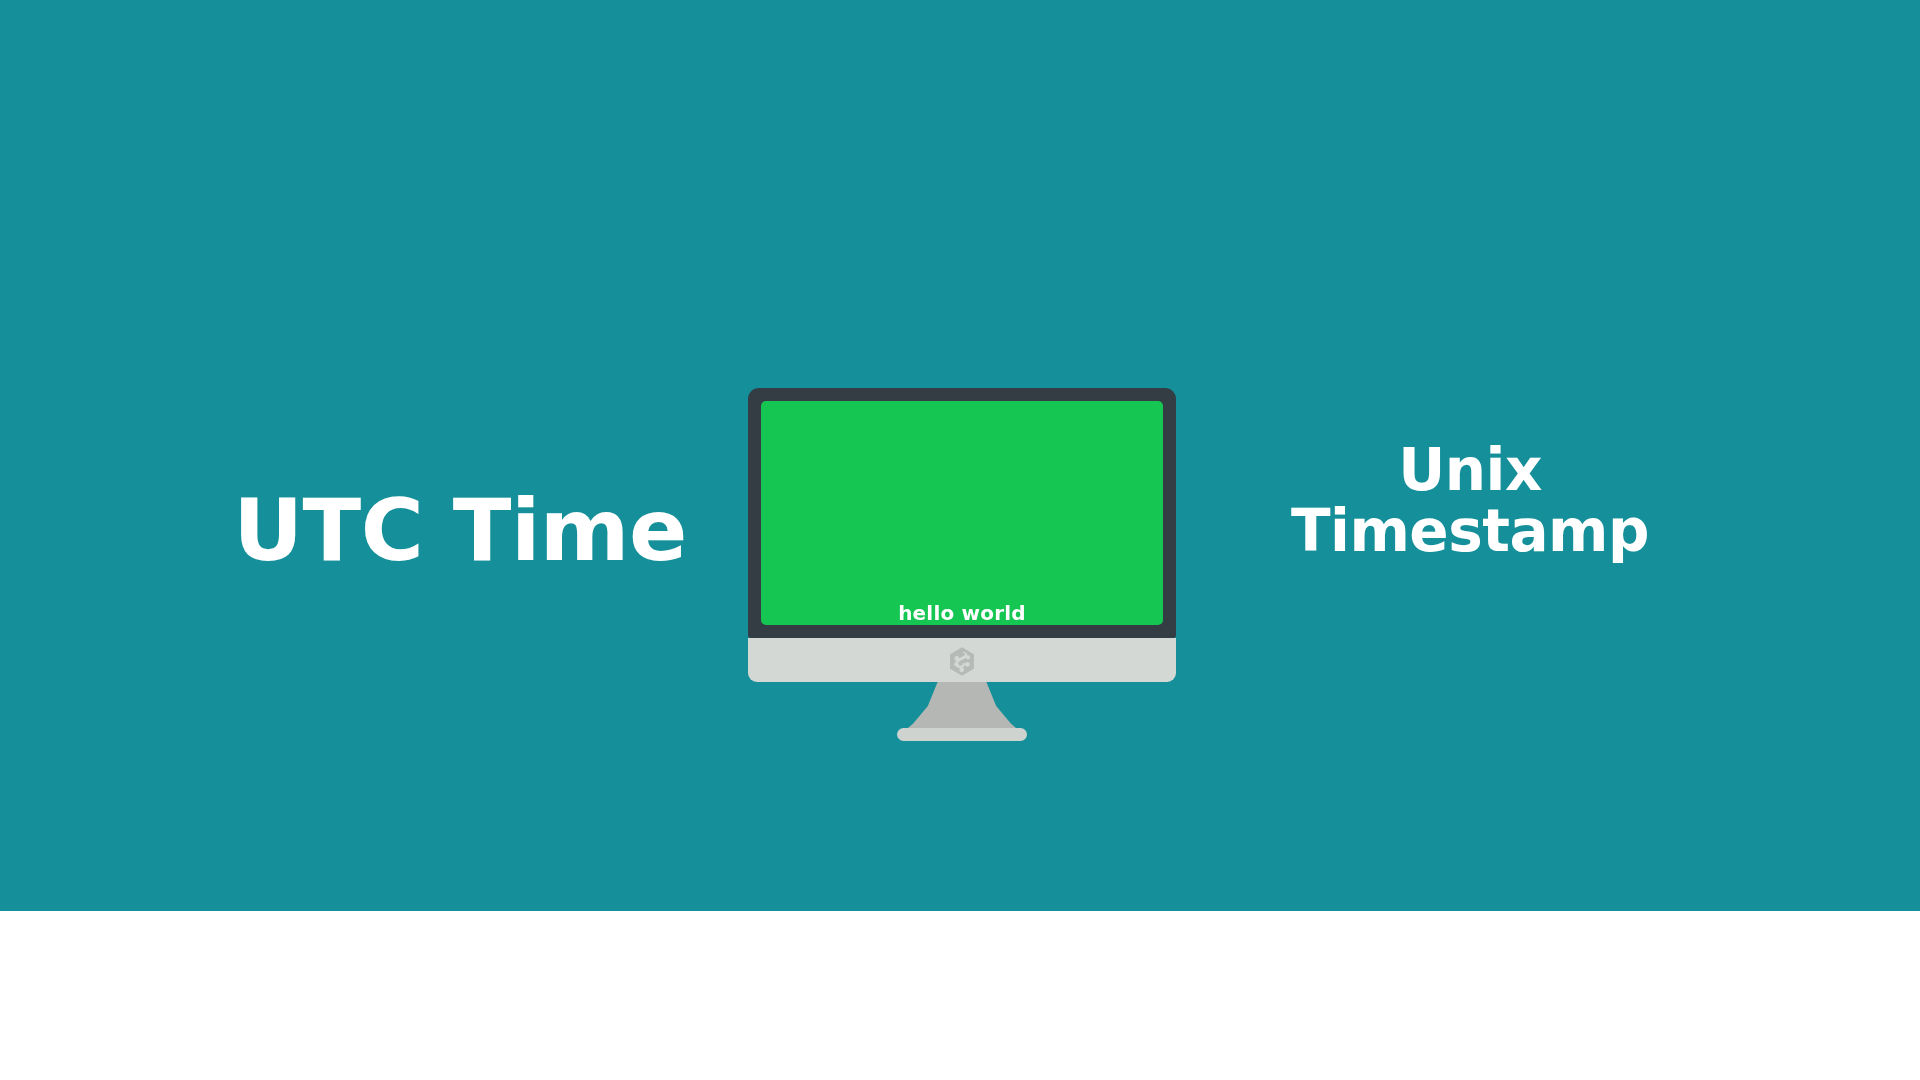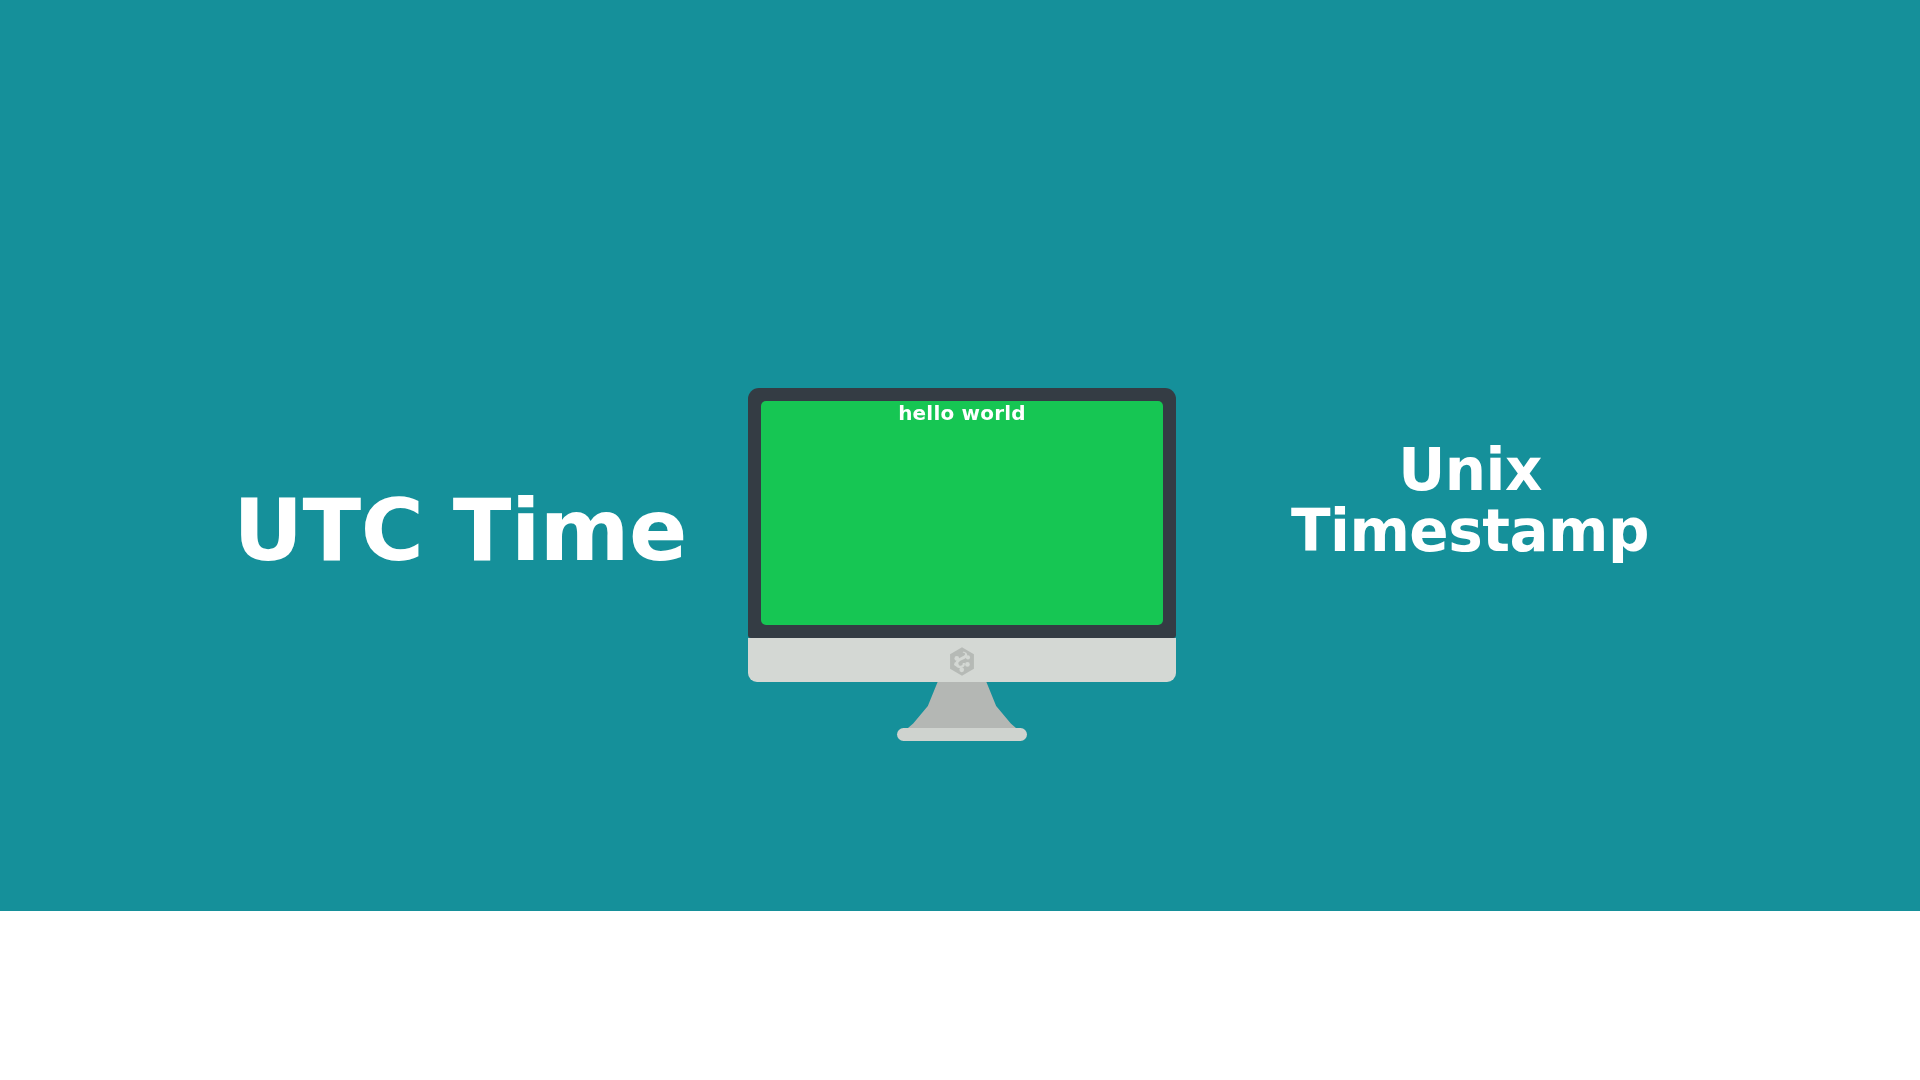--- a/index.html
+++ b/index.html
@@ -72,21 +72,21 @@
 
   #monitor-screen {
     position: absolute;
     left: 13px;
     top: 13px;
     width: 402px;
     height: 224px;
     background: #16c653;
     border-radius: 5px;
     display: flex;
-    align-items: flex-start;
+    align-items: flex-end;
     justify-content: center;
     box-sizing: border-box;
   }
 
   #screen-text {
     color: #ffffff;
     font-size: 20px;
     font-weight: 700;
     letter-spacing: 0.2px;
     font-family: "DejaVu Sans", "Liberation Sans", sans-serif;

